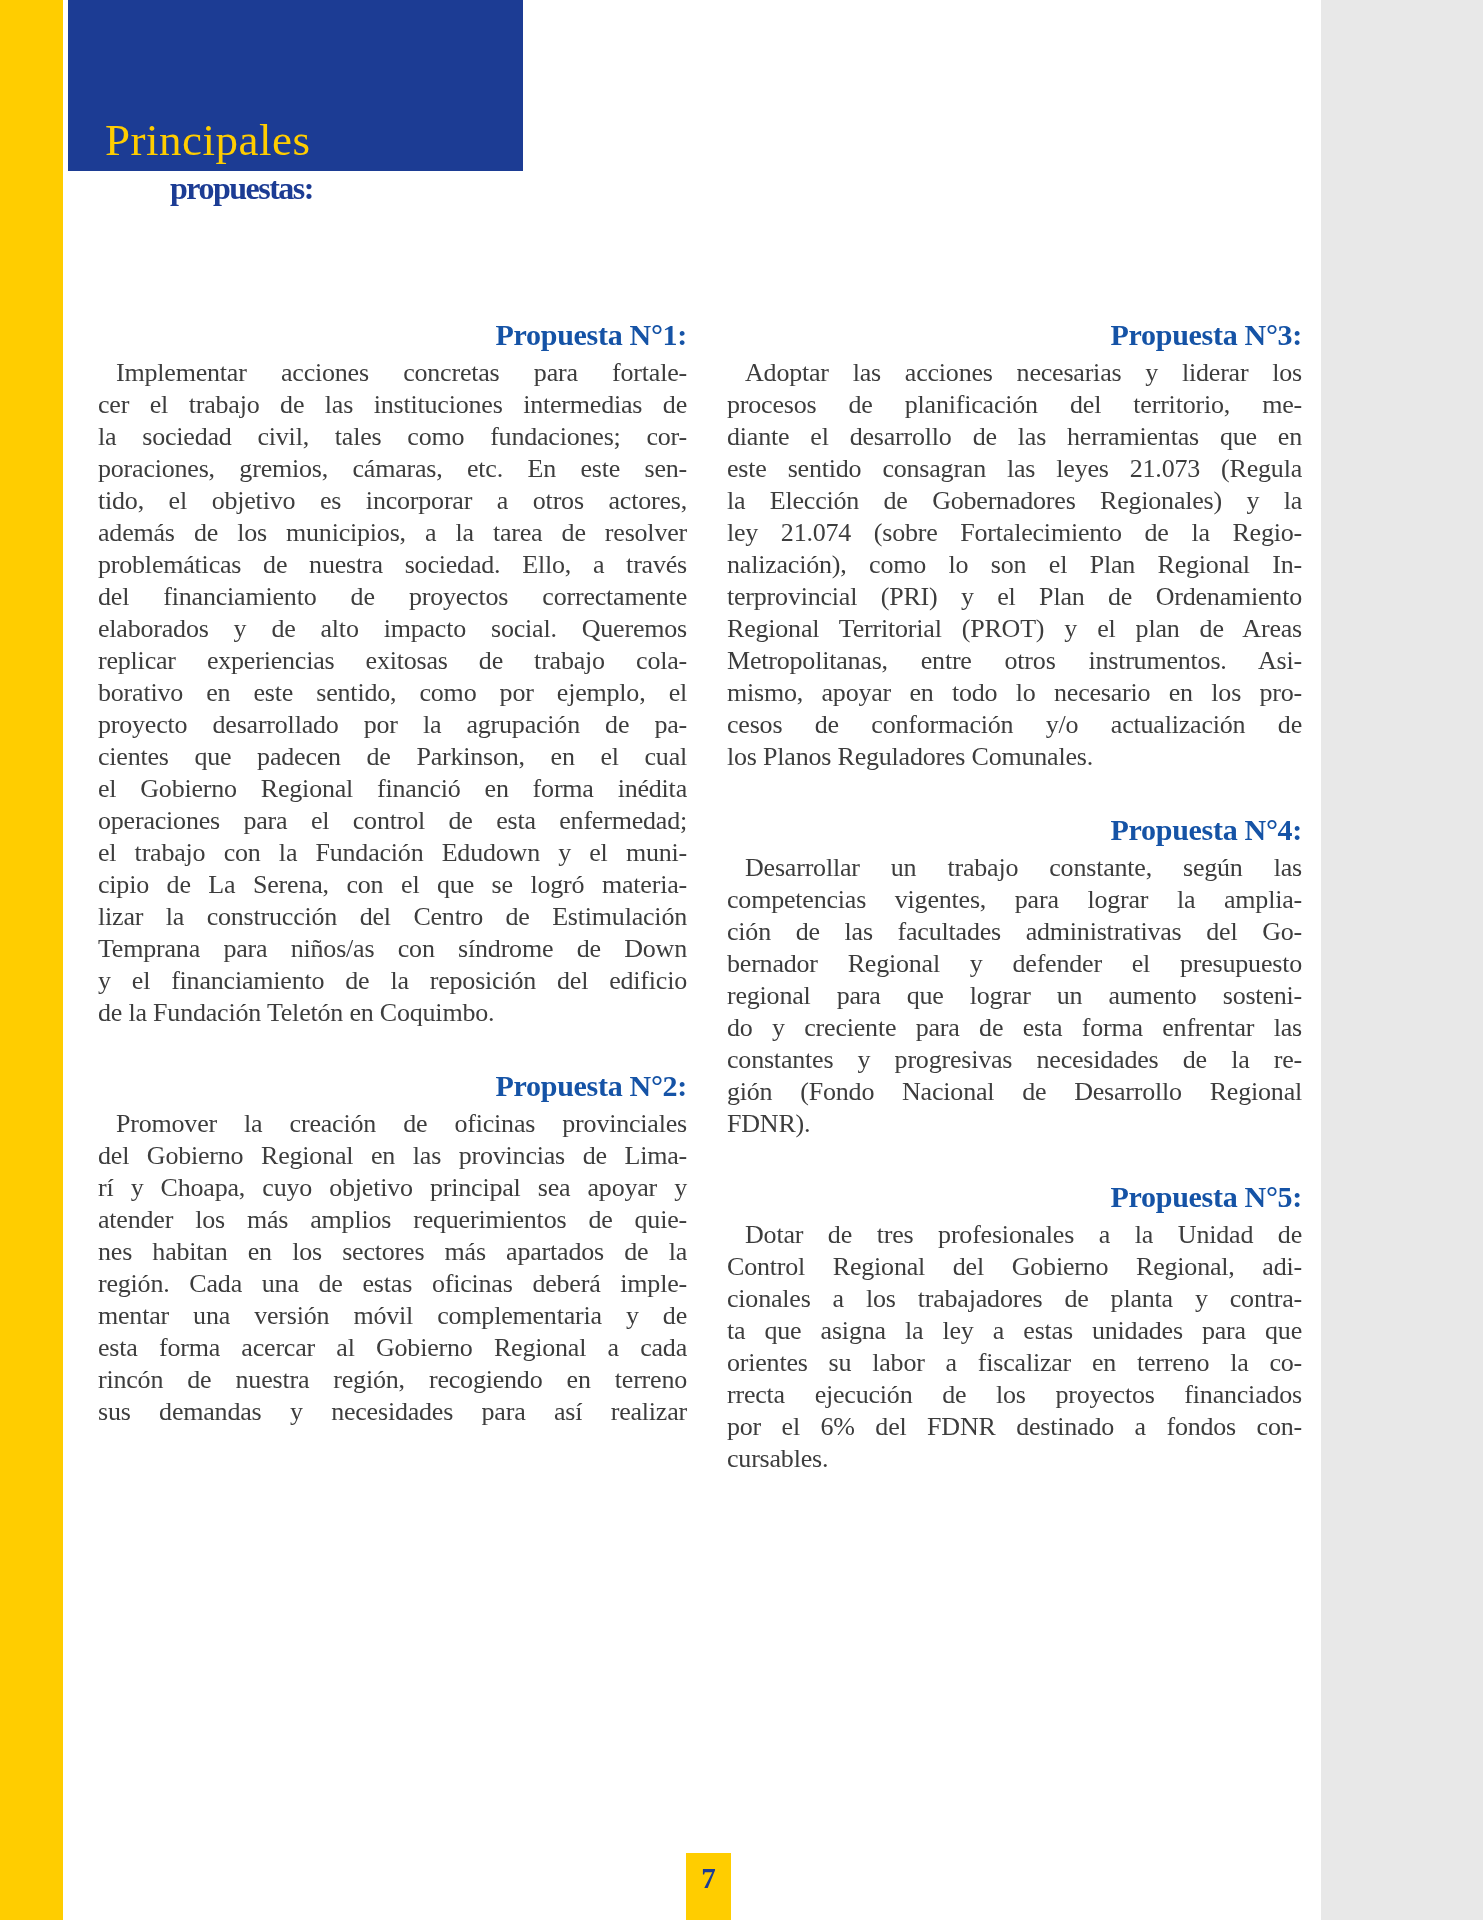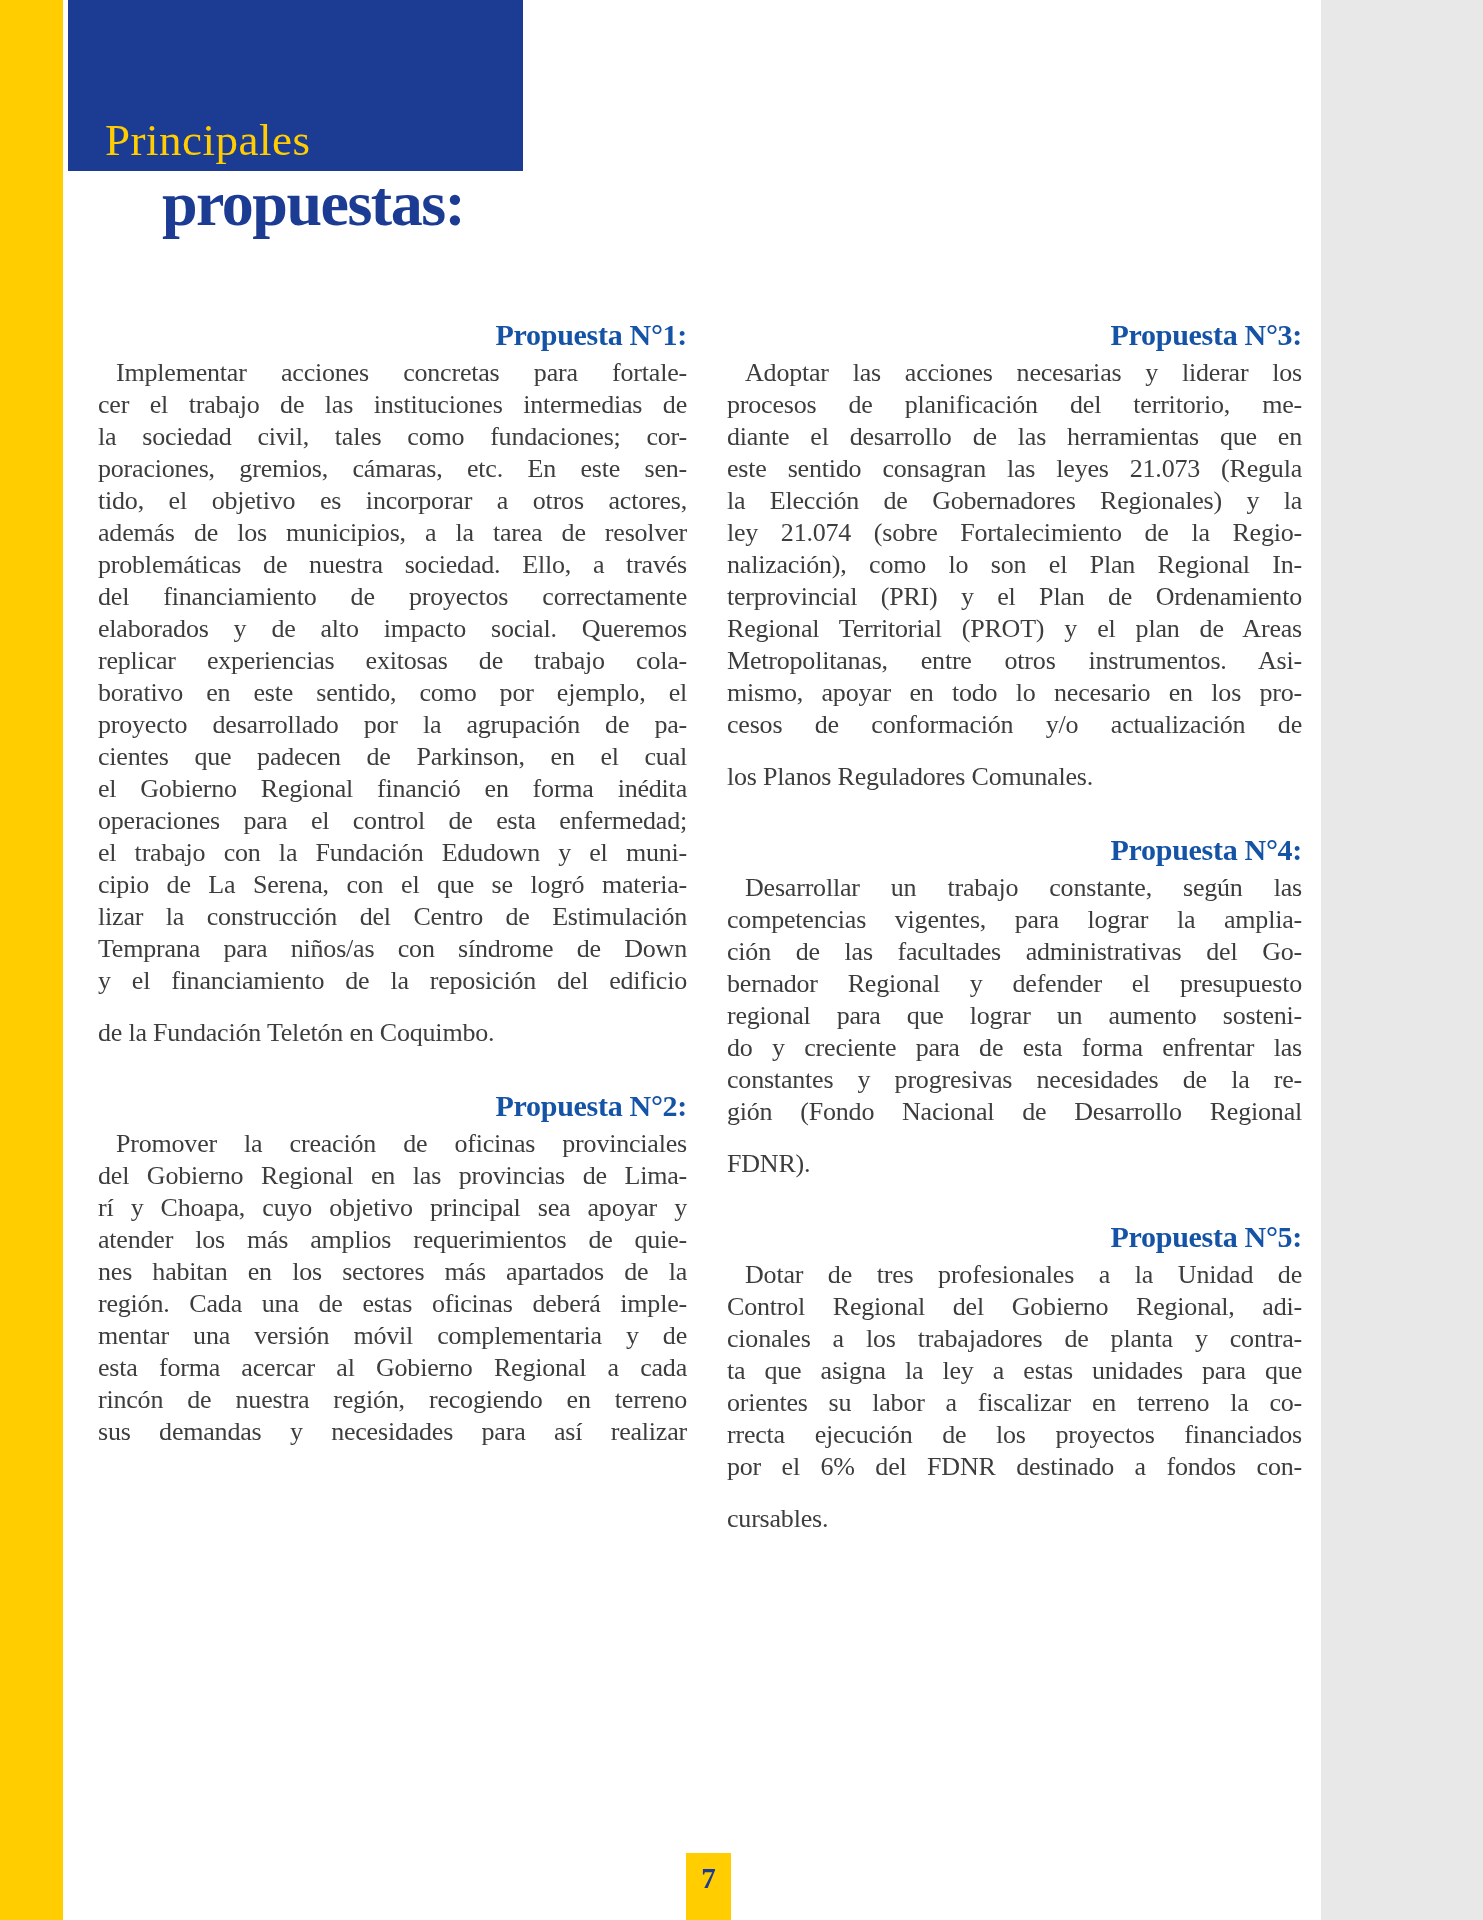--- a/index.html
+++ b/index.html
@@ -24,23 +24,23 @@
     box-sizing:border-box;
   }
   .title-line1 {
     color:#FFCD00;
     font-size:45px;
     font-weight:400;
     letter-spacing:0.5px;
     line-height:1;
   }
   .title-line2 {
-    position:absolute; left:162px; top:172px;
+    position:absolute; left:170px; top:172px;
     color:#1C3C94;
-    font-size:64px;
+    font-size:32px;
     font-weight:bold;
     letter-spacing:-1.5px;
     line-height:1;
   }
   .content {
     position:absolute; left:98px; top:318px;
     width:1204px;
     display:flex;
     gap:40px;
   }
@@ -62,21 +62,21 @@
     font-size:26px;
     line-height:32px;
     letter-spacing:-0.2px;
   }
   .tline {
     text-align:justify;
     text-align-last:justify;
     white-space:normal;
   }
   .tline.first { text-indent:18px; }
-  .tline.last { text-align-last:left;margin-top:20px; }
+  .tline.last { text-align-last:left; }
   .pagenum-box {
     position:absolute; left:686px; top:1853px;
     width:45px; height:67px;
     background:#FFCD00;
     box-sizing:border-box;
     padding-top:9px;
     text-align:center;
   }
   .pagenum-box span {
     color:#1C3C94;

